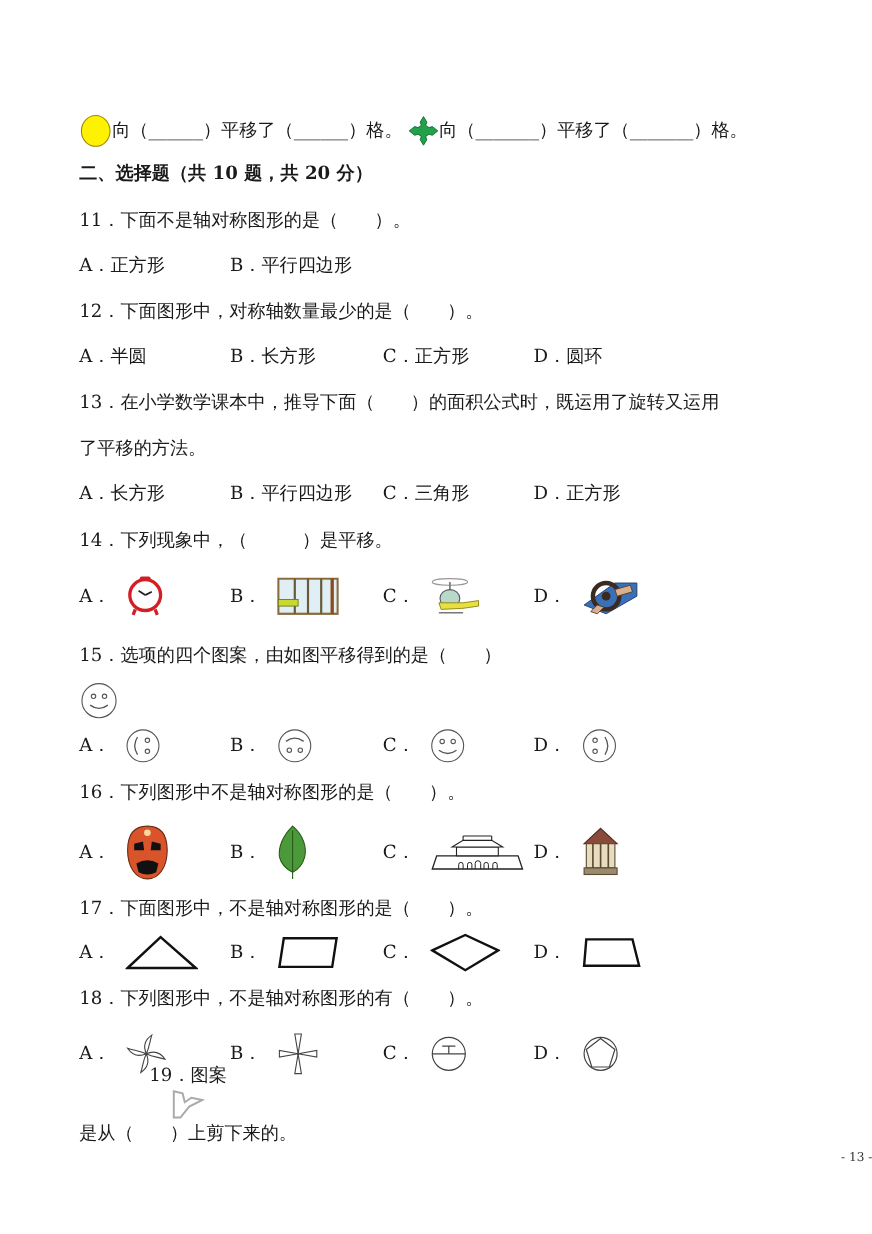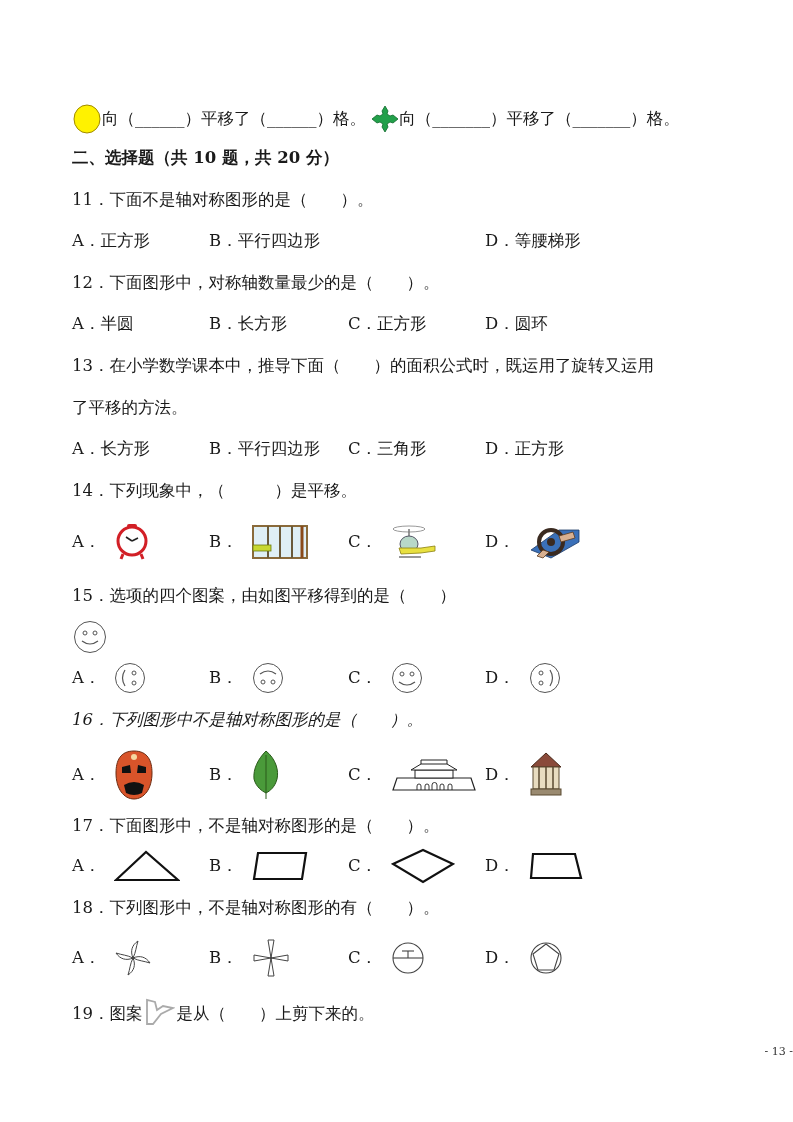--- a/index.html
+++ b/index.html
@@ -24,21 +24,20 @@
     <path d="M14 1 L17 6 L16 9 L19 11 L22 10 L27 14 L22 18 L19 17 L16 19 L17 22 L14 27 L11 22 L12 19 L9 17 L6 18 L1 14 L6 10 L9 11 L12 9 L11 6 Z" fill="#22A04A" stroke="#0f6a2c" stroke-width="0.8"></path>
   </svg><span>向（_______）平移了（_______）格。</span>
 </div>
 
 <div class="line bold" style="top:146px;">二、选择题（共 10 题，共 20 分）</div>
 
 <div class="line" style="top:188px;">11．下面不是轴对称图形的是（　　）。</div>
 <div class="opt-row" style="top:221px;">
   <div class="opt" style="left:0;text-align:right;">A．正方形</div>
   <div class="opt" style="left:137px;">B．平行四边形</div>
-  <div class="opt" style="left:413px;">D．等腰梯形</div>
 </div>
 
 <div class="line" style="top:271px;">12．下面图形中，对称轴数量最少的是（　　）。</div>
 <div class="opt-row" style="top:304px;">
   <div class="opt" style="left:0;">A．半圆</div>
   <div class="opt" style="left:137px;">B．长方形</div>
   <div class="opt" style="left:276px;">C．正方形</div>
   <div class="opt" style="left:413px;">D．圆环</div>
 </div>
 
@@ -136,21 +135,21 @@
     <span class="lbl">D．</span>
     <svg class="icon" width="32" height="32" viewBox="0 0 32 32">
       <circle cx="16" cy="16" r="14.5" fill="#fff" stroke="#555" stroke-width="1"></circle>
       <circle cx="12" cy="11" r="2" fill="none" stroke="#555"></circle>
       <circle cx="12" cy="21" r="2" fill="none" stroke="#555"></circle>
       <path d="M21 8 Q26 16 21 24" fill="none" stroke="#555" stroke-width="1.2"></path>
     </svg>
   </div>
 </div>
 
-<div class="line" style="top:708px;font-style:italic;">16．下列图形中不是轴对称图形的是（　　）。</div>
+<div class="line" style="top:708px;">16．下列图形中不是轴对称图形的是（　　）。</div>
 <div class="opt-row" style="top:752px; height:46px;">
   <div class="opt" style="left:0; height:46px;">
     <span class="lbl">A．</span>
     <svg class="icon" width="40" height="52" viewBox="0 0 40 52">
       <path d="M20 2 C34 2 38 12 38 24 C38 40 30 50 20 50 C10 50 2 40 2 24 C2 12 6 2 20 2 Z" fill="#d9542a" stroke="#6a2a10" stroke-width="1"></path>
       <path d="M8 18 L16 16 L17 24 L8 24 Z" fill="#111"></path>
       <path d="M32 18 L24 16 L23 24 L32 24 Z" fill="#111"></path>
       <circle cx="20" cy="8" r="3" fill="#f6d8a0"></circle>
       <path d="M10 36 Q20 30 30 36 L28 44 Q20 48 12 44 Z" fill="#111"></path>
     </svg>
@@ -252,21 +251,21 @@
   </div>
   <div class="opt" style="left:413px;">
     <span class="lbl">D．</span>
     <svg class="icon" width="34" height="34" viewBox="0 0 34 34">
       <circle cx="17" cy="17" r="15" fill="none" stroke="#444" stroke-width="1.1"></circle>
       <path d="M17 3 L30 13 L25 29 L9 29 L4 13 Z" fill="none" stroke="#444" stroke-width="1.1"></path>
     </svg>
   </div>
 </div>
 
-<div class="line" style="top:998px; display:flex; align-items:flex-end;">
+<div class="line" style="top:966px; display:flex; align-items:center;flex-direction:column;">
   <span>19．图案</span>
   <svg class="icon" width="30" height="28" viewBox="0 0 30 28" style="margin:0 2px;">
     <path d="M2 2 L2 26 L8 26 L16 16 L28 10 L18 8 L12 12 L10 4 Z" fill="none" stroke="#aaa" stroke-width="1.8"></path>
   </svg>
   <span>是从（　　）上剪下来的。</span>
 </div>
 
 <div class="footer">- 13 -</div>
 
 </body></html>

